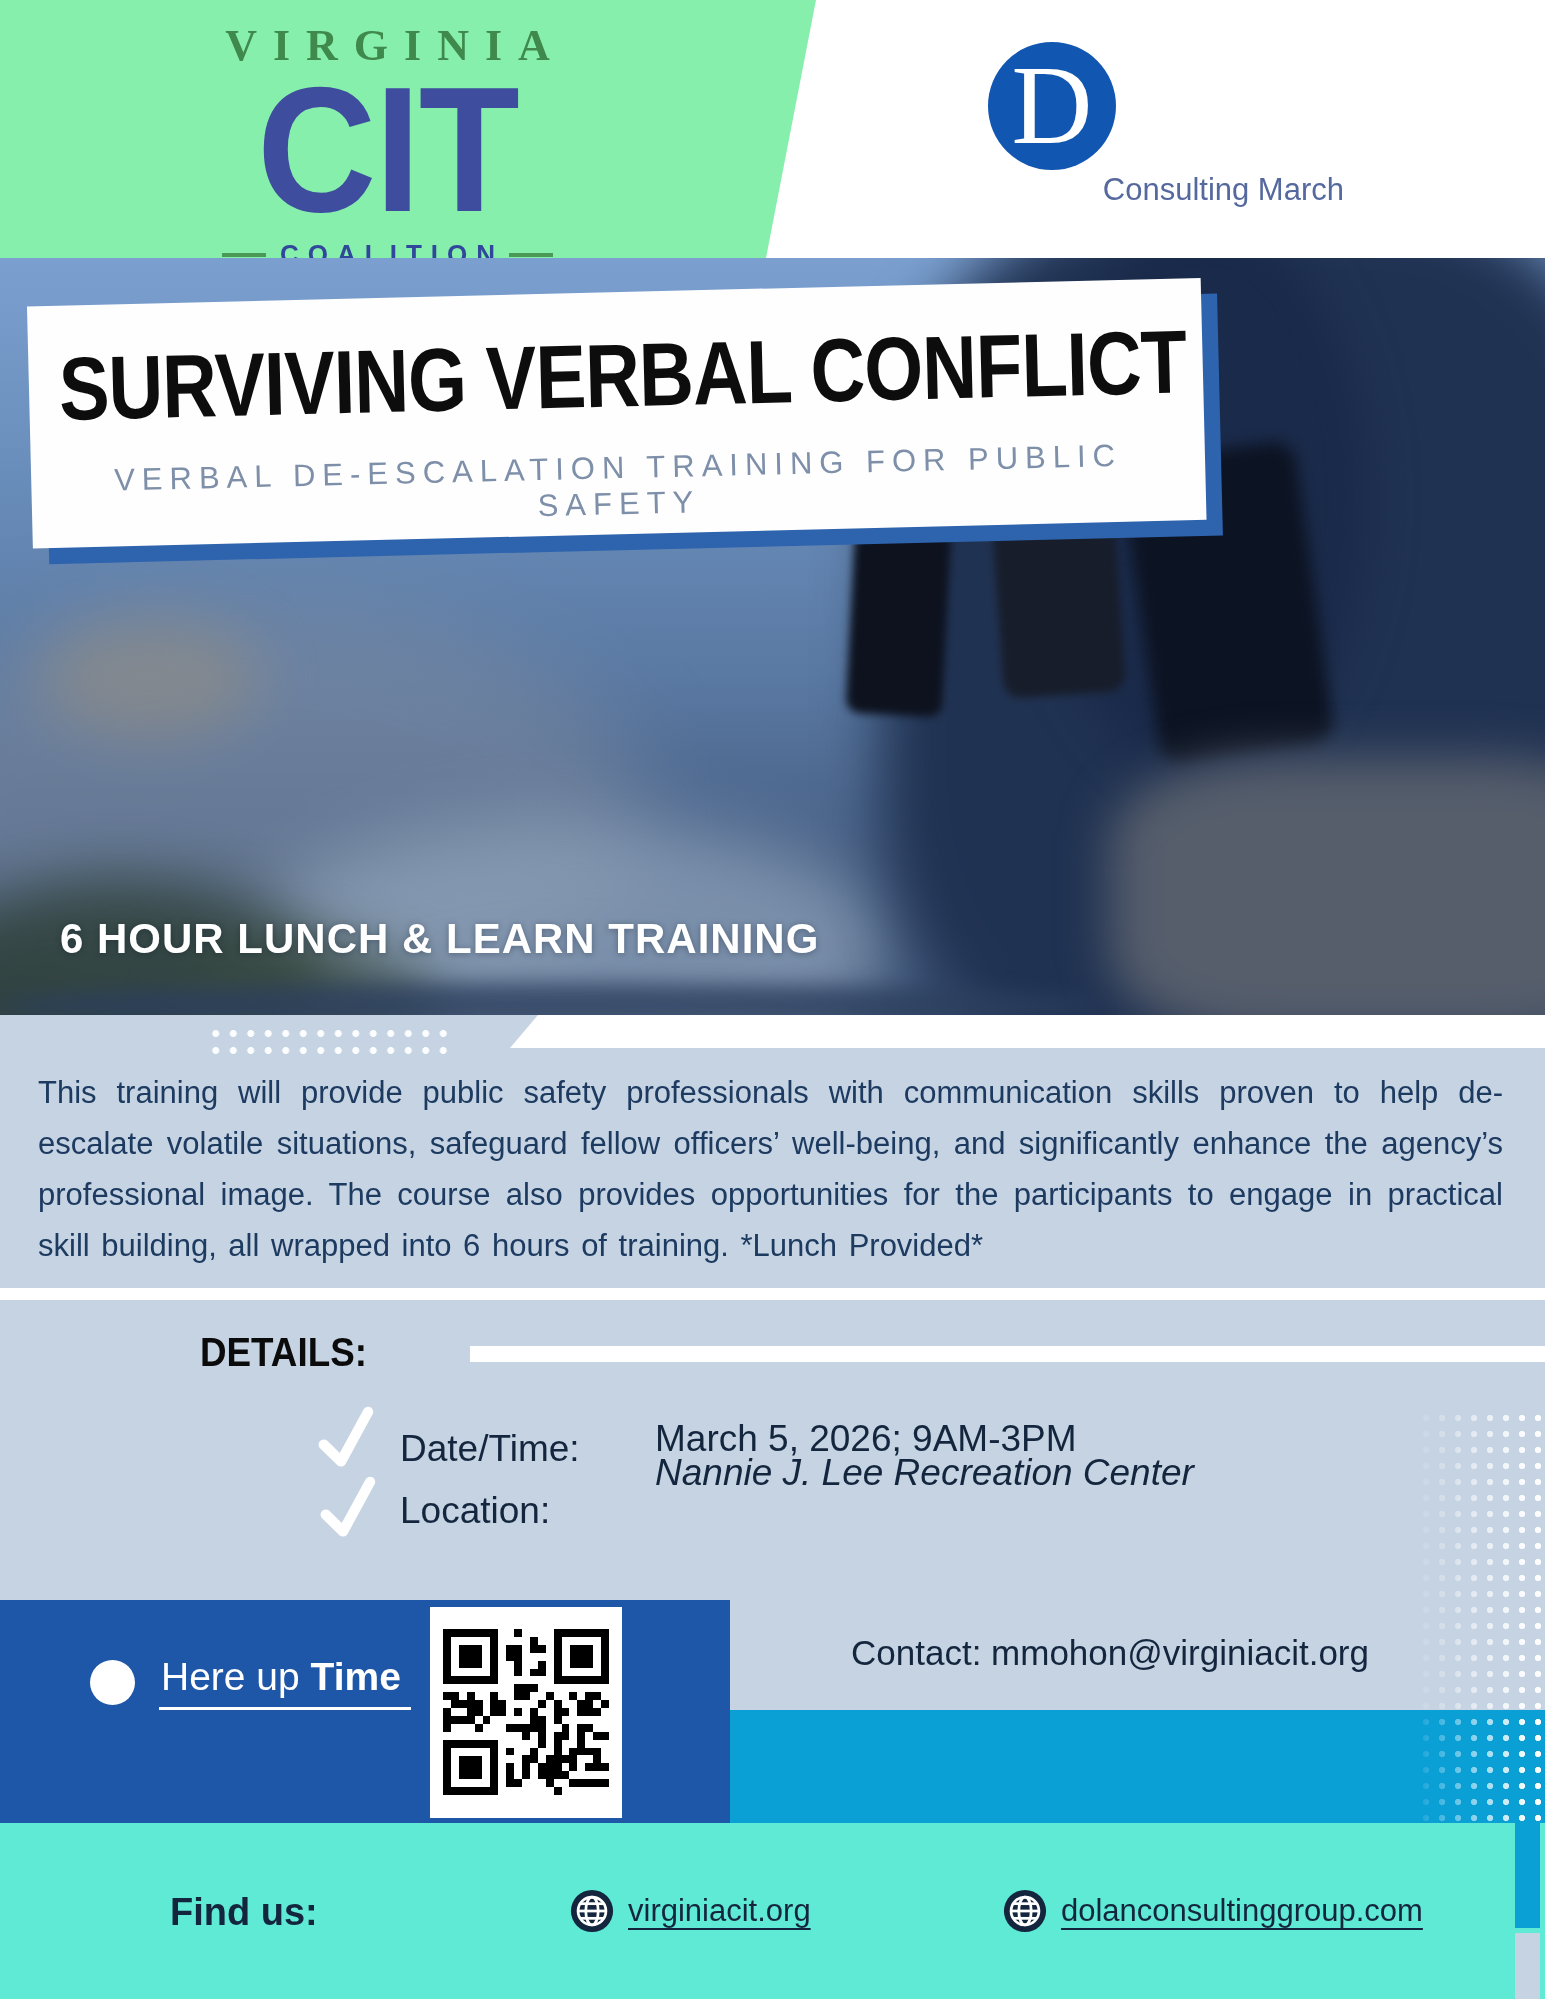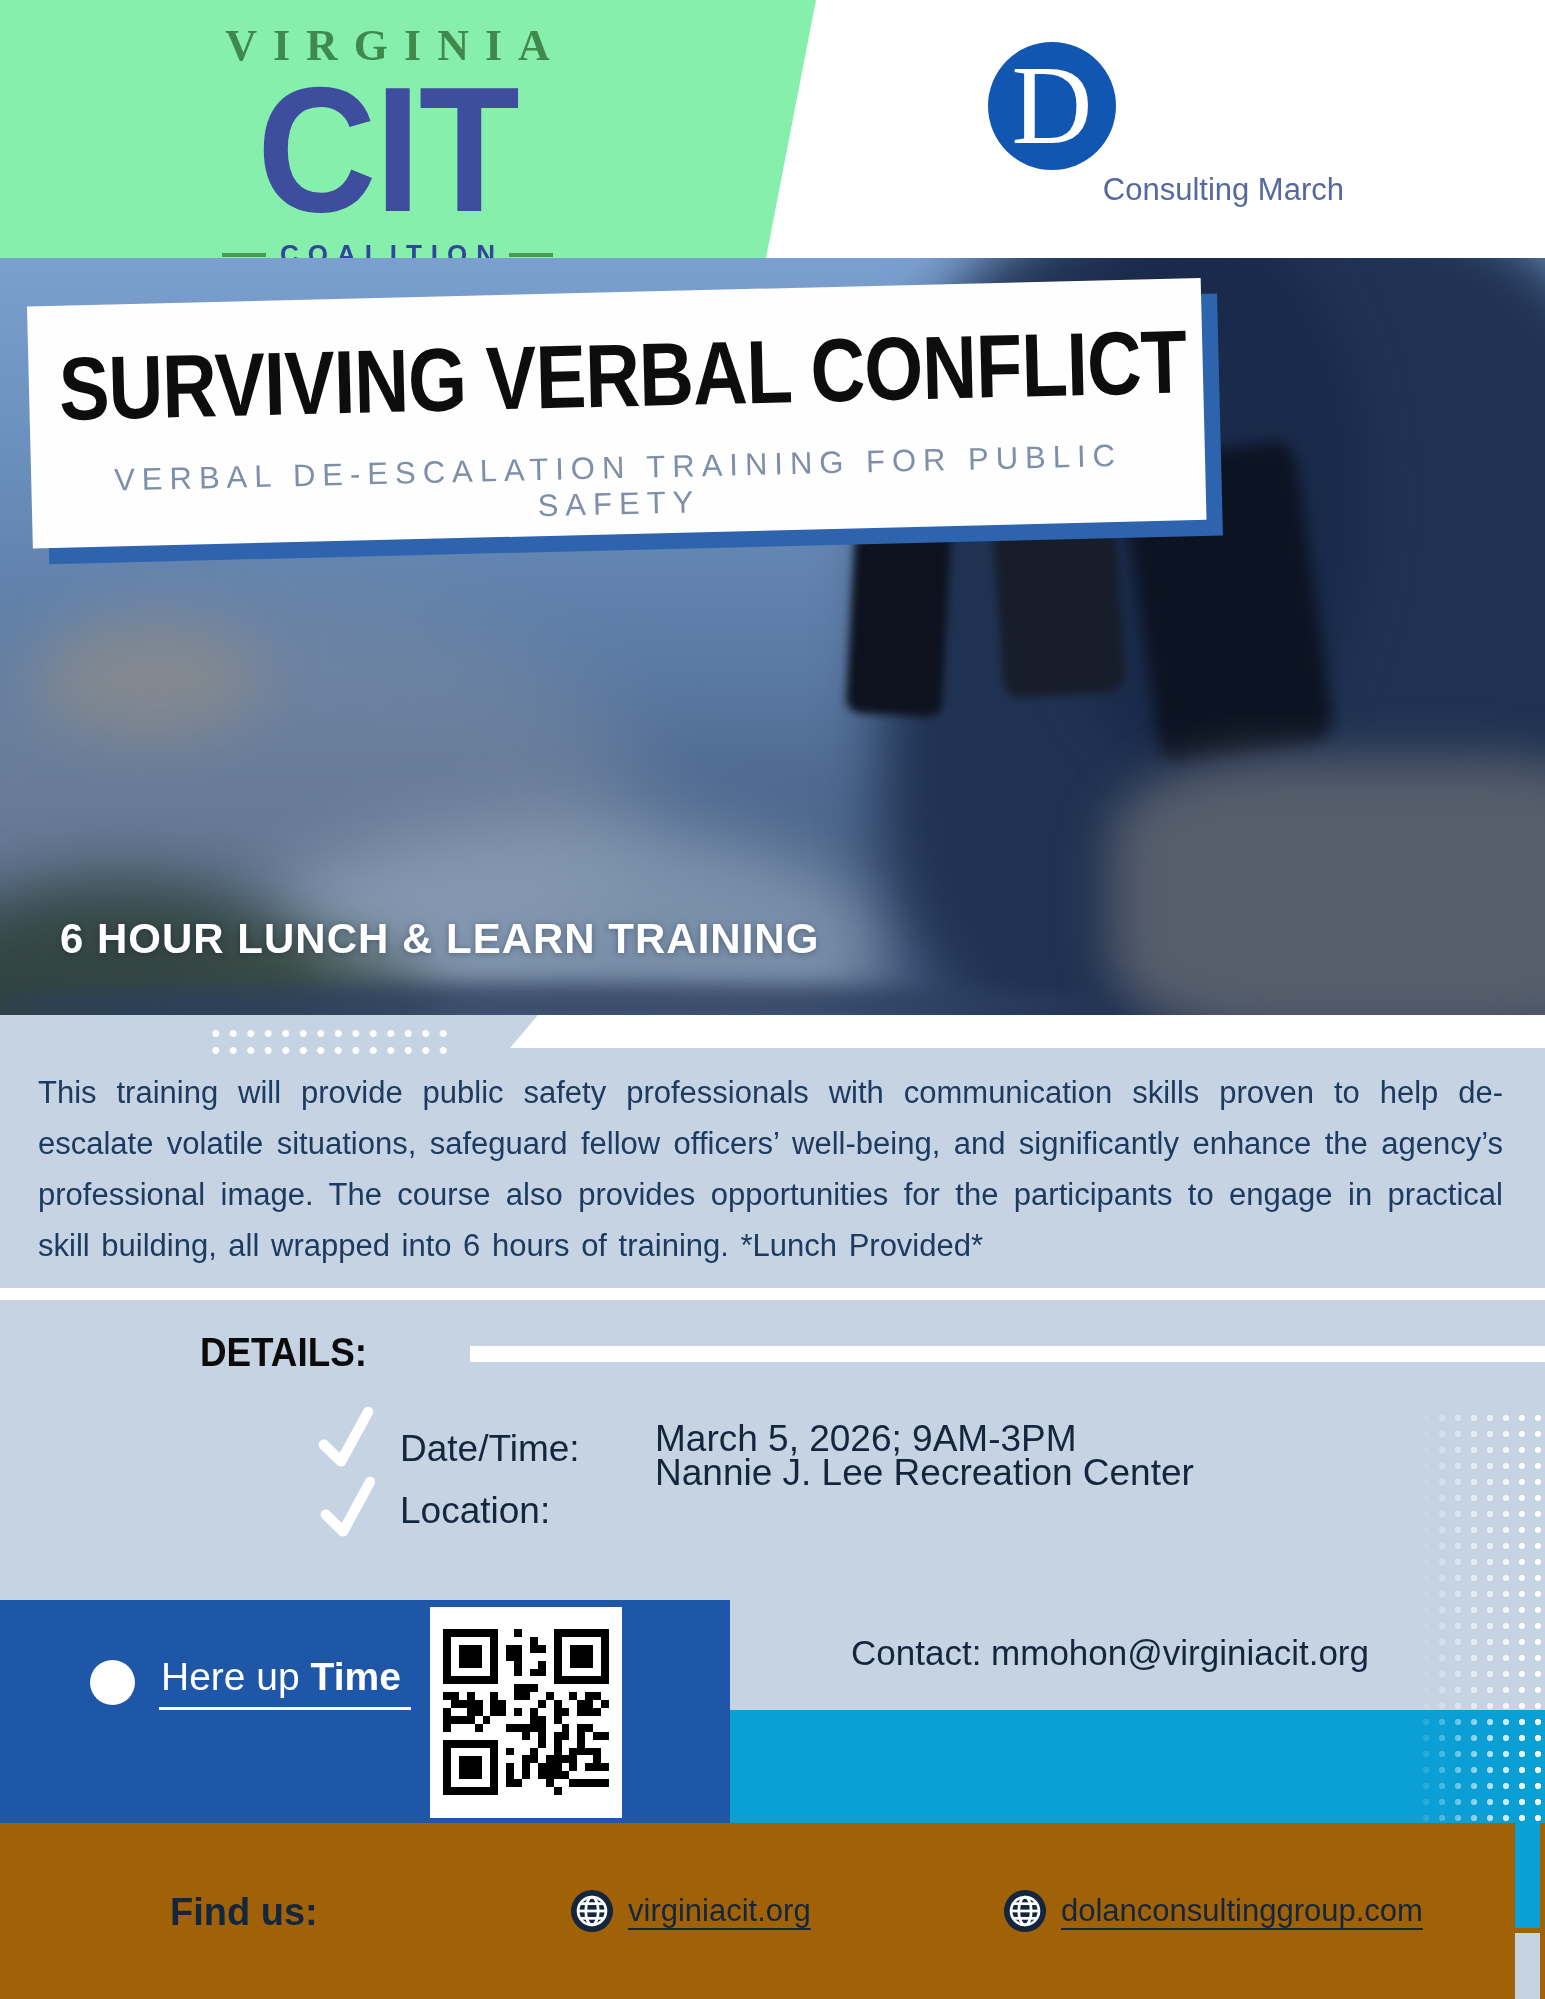--- a/index.html
+++ b/index.html
@@ -76,21 +76,21 @@
   .details-bar{position:absolute;left:470px;top:46px;width:1075px;height:16px;background:#ffffff;}
   .check{position:absolute;width:62px;height:62px;}
   .check svg{width:100%;height:100%;transform:rotate(-6deg);}
   .chk1{left:316px;top:108px;}
   .chk2{left:318px;top:178px;}
   .d-label{position:absolute;font-size:37px;color:#14263e;}
   .d-value{position:absolute;font-size:37px;color:#14263e;}
   .lab-date{left:400px;top:128px;}
   .val-date{left:655px;top:118px;}
   .lab-loc{left:400px;top:190px;}
-  .val-loc1{left:655px;top:152px;}
+  .val-loc1{left:655px;top:152px;font-style:italic;}
   .val-loc2{left:655px;top:204px;}
 
   .dots-grid{position:absolute;left:1418px;top:1410px;width:127px;height:412px;z-index:5;
         background-image:radial-gradient(circle,#ffffff 2.8px,rgba(255,255,255,0) 3.4px);
         background-size:16px 16px;
         -webkit-mask-image:linear-gradient(to right,rgba(0,0,0,.06),#000 88%);
         mask-image:linear-gradient(to right,rgba(0,0,0,.06),#000 88%);}
 
   
   .band-lightright{position:absolute;left:730px;top:1600px;width:815px;height:110px;background:#c5d3e2;}
@@ -107,21 +107,21 @@
   .qr-box{position:absolute;left:430px;top:1607px;width:192px;height:211px;background:#ffffff;}
   .qr-pattern{position:absolute;left:13px;top:22px;width:166px;height:166px;}
   .qr-cells{position:absolute;inset:0;display:grid;
         grid-template-columns:repeat(21,1fr);grid-template-rows:repeat(21,1fr);}
   .qr-cells div{background:#000000;}
   .finder{position:absolute;width:55px;height:55px;border:8px solid #000000;background:#ffffff;box-sizing:border-box;}
   .finder::after{content:"";position:absolute;inset:8px;background:#000000;}
   .f-tl{left:0;top:0;} .f-tr{right:0;top:0;} .f-bl{left:0;bottom:0;}
 
   
-  .footer{position:absolute;left:0;top:1823px;width:1545px;height:176px;background:#a16207;}
+  .footer{position:absolute;left:0;top:1823px;width:1545px;height:176px;background:#5eead4;}
   .find-us{position:absolute;left:170px;top:68px;font-size:38px;font-weight:800;color:#14263e;}
   .f-link{position:absolute;display:flex;align-items:center;gap:14px;top:66px;}
   .f-link1{left:570px;} .f-link2{left:1003px;}
   .f-link a{font-size:31px;color:#14263e;text-decoration:underline;text-underline-offset:7px;
         text-decoration-thickness:2px;cursor:pointer;}
   .globe{width:44px;height:44px;flex:0 0 44px;}
   .edge-cyan{position:absolute;left:1515px;top:1823px;width:25px;height:105px;background:#0aa0d6;}
   .edge-gray{position:absolute;left:1515px;top:1933px;width:25px;height:66px;background:#c5d3e2;}
 </style>
 </head>

